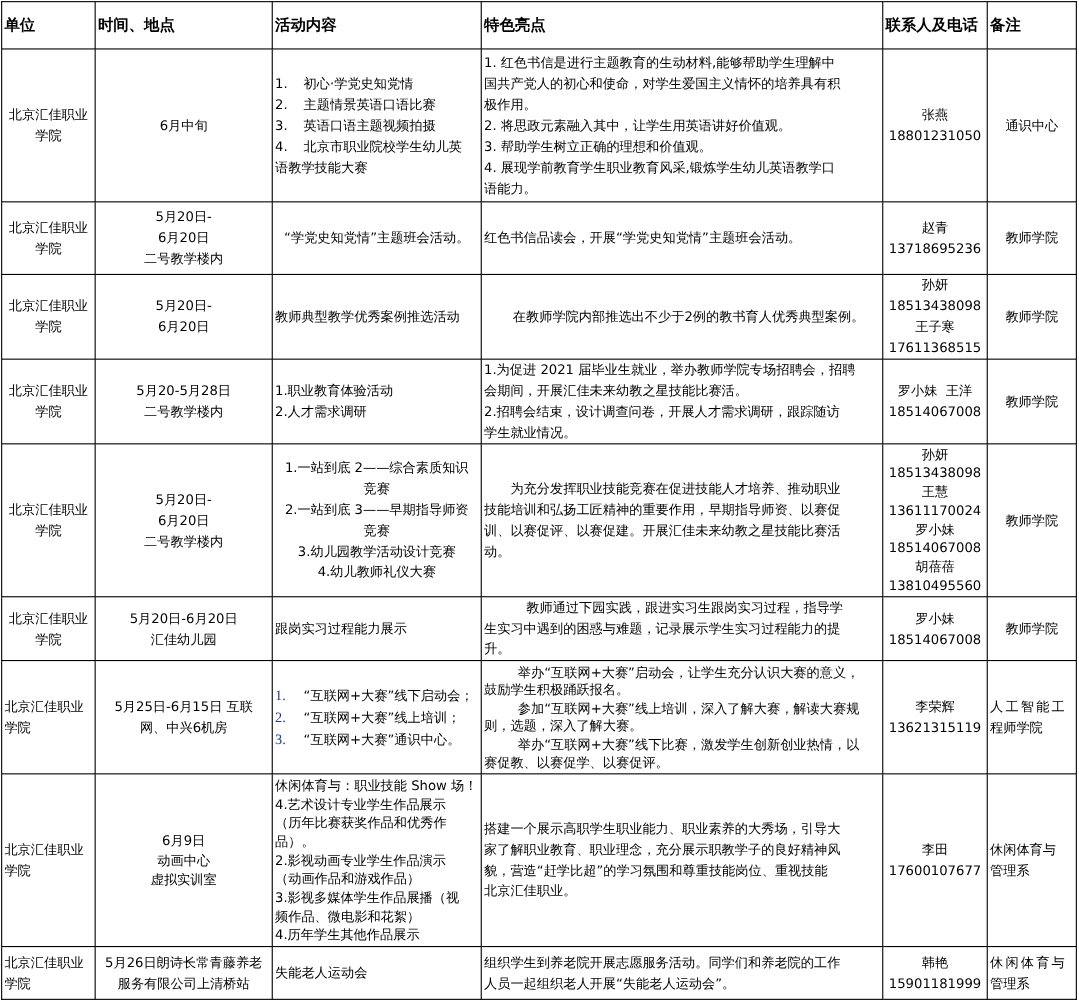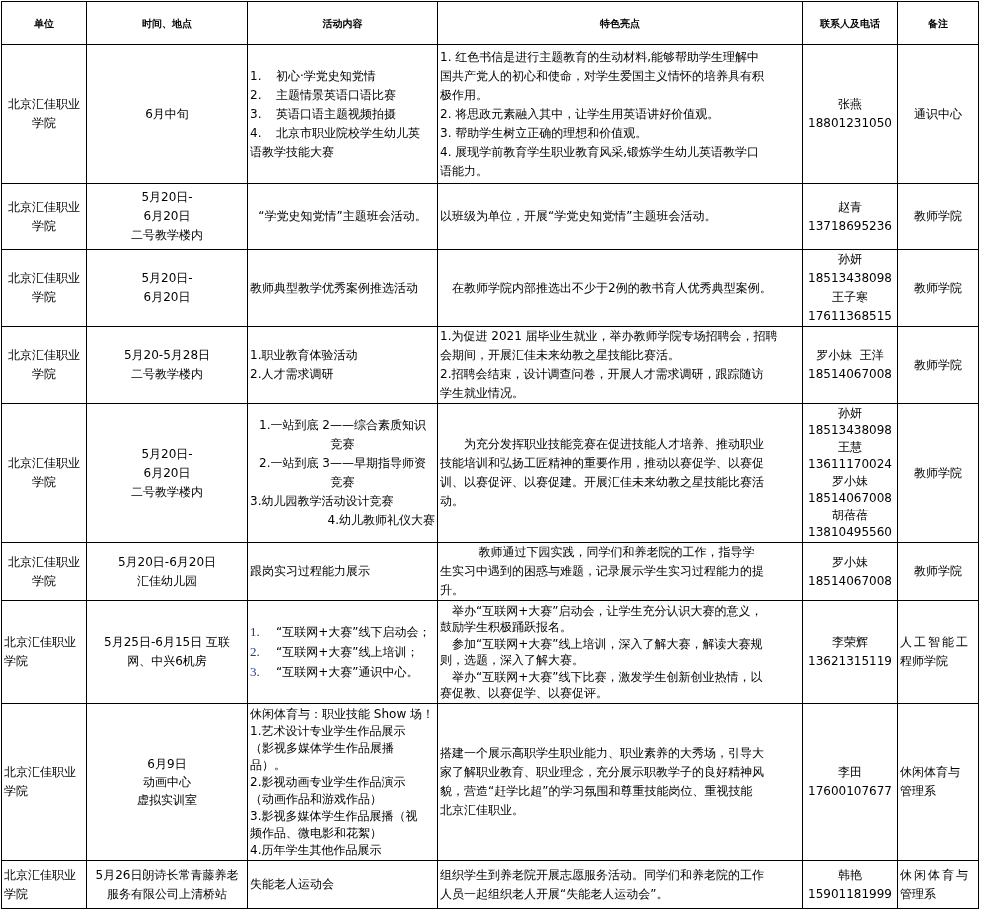--- a/index.html
+++ b/index.html
@@ -13,26 +13,26 @@
     color: #000;
     line-height: 19px;
   }
   table.sheet td, table.sheet th {
     border: 1px solid #000;
     padding: 0 2px;
     vertical-align: middle;
     overflow: hidden;
     word-break: break-all;
   }
-  th { font-weight: bold; font-size: 10px; text-align: center; }
+  th { font-weight: bold; font-size: 14px; text-align: left; }
   .c { text-align: center; }
   .l { text-align: left; }
   .line { display: block; }
   .indent { text-indent: 2em; }
-  .indent1 { text-indent: 1em; }
+  .indent1 { text-indent: 1em; text-align: center; }
   .num-blue { color: #1f3a8a; font-family: "Liberation Serif", "DejaVu Serif", serif; font-size: 13px; display: inline-block; width: 26px; }
   .num-dot { display: inline-block; width: 26px; }
   .sp-cell { letter-spacing: 2px; }
 </style>
 </head>
 <body>
 
 <table class="sheet">
   <colgroup>
     <col style="width:85px">
@@ -94,21 +94,21 @@
       </td>
       <td class="c">
         <span class="line">5月20日-</span>
         <span class="line">6月20日</span>
         <span class="line">二号教学楼内</span>
       </td>
       <td class="c">
         <span class="line">“学党史知党情”主题班会活动。</span>
       </td>
       <td class="l">
-        <span class="line">以班级为单位，开展“学党史知党情”主题班会活动。</span>
+        <span class="line">红色书信品读会，开展“学党史知党情”主题班会活动。</span>
       </td>
       <td class="c">
         <span class="line">赵青</span>
         <span class="line">13718695236</span>
       </td>
       <td class="c">
         <span class="line">教师学院</span>
       </td>
     </tr>
 
@@ -174,26 +174,26 @@
       <td class="c">
         <span class="line">5月20日-</span>
         <span class="line">6月20日</span>
         <span class="line">二号教学楼内</span>
       </td>
       <td class="c">
         <span class="line">1.一站到底 2——综合素质知识</span>
         <span class="line">竞赛</span>
         <span class="line">2.一站到底 3——早期指导师资</span>
         <span class="line">竞赛</span>
-        <span class="line" style="text-align:left">3.幼儿园教学活动设计竞赛</span>
-        <span class="line" style="text-align:right">4.幼儿教师礼仪大赛</span>
+        <span class="line" style="text-align:center">3.幼儿园教学活动设计竞赛</span>
+        <span class="line" style="text-align:center">4.幼儿教师礼仪大赛</span>
       </td>
       <td class="l">
         <span class="line indent">为充分发挥职业技能竞赛在促进技能人才培养、推动职业</span>
-        <span class="line">技能培训和弘扬工匠精神的重要作用，推动以赛促学、以赛促</span>
+        <span class="line">技能培训和弘扬工匠精神的重要作用，早期指导师资、以赛促</span>
         <span class="line">训、以赛促评、以赛促建。开展汇佳未来幼教之星技能比赛活</span>
         <span class="line">动。</span>
       </td>
       <td class="c" style="line-height:17px">
         <span class="line">孙妍</span>
         <span class="line">18513438098</span>
         <span class="line">王慧</span>
         <span class="line">13611170024</span>
         <span class="line">罗小妹</span>
         <span class="line">18514067008</span>
@@ -211,21 +211,21 @@
         <span class="line">学院</span>
       </td>
       <td class="c">
         <span class="line">5月20日-6月20日</span>
         <span class="line">汇佳幼儿园</span>
       </td>
       <td class="l">
         <span class="line">跟岗实习过程能力展示</span>
       </td>
       <td class="l">
-        <span class="line indent" style="text-indent:3.2em">教师通过下园实践，同学们和养老院的工作，指导学</span>
+        <span class="line indent" style="text-indent:3.2em">教师通过下园实践，跟进实习生跟岗实习过程，指导学</span>
         <span class="line">生实习中遇到的困惑与难题，记录展示学生实习过程能力的提</span>
         <span class="line">升。</span>
       </td>
       <td class="c">
         <span class="line">罗小妹</span>
         <span class="line">18514067008</span>
       </td>
       <td class="c">
         <span class="line">教师学院</span>
       </td>
@@ -268,22 +268,22 @@
         <span class="line">北京汇佳职业</span>
         <span class="line">学院</span>
       </td>
       <td class="c" style="line-height:18px">
         <span class="line">6月9日</span>
         <span class="line">动画中心</span>
         <span class="line">虚拟实训室</span>
       </td>
       <td class="l" style="line-height:17px">
         <span class="line">休闲体育与：职业技能 Show 场！</span>
-        <span class="line">1.艺术设计专业学生作品展示</span>
-        <span class="line">（影视多媒体学生作品展播</span>
+        <span class="line">4.艺术设计专业学生作品展示</span>
+        <span class="line">（历年比赛获奖作品和优秀作</span>
         <span class="line">品）。</span>
         <span class="line">2.影视动画专业学生作品演示</span>
         <span class="line">（动画作品和游戏作品）</span>
         <span class="line">3.影视多媒体学生作品展播（视</span>
         <span class="line">频作品、微电影和花絮）</span>
         <span class="line">4.历年学生其他作品展示</span>
       </td>
       <td class="l">
         <span class="line">搭建一个展示高职学生职业能力、职业素养的大秀场，引导大</span>
         <span class="line">家了解职业教育、职业理念，充分展示职教学子的良好精神风</span>

